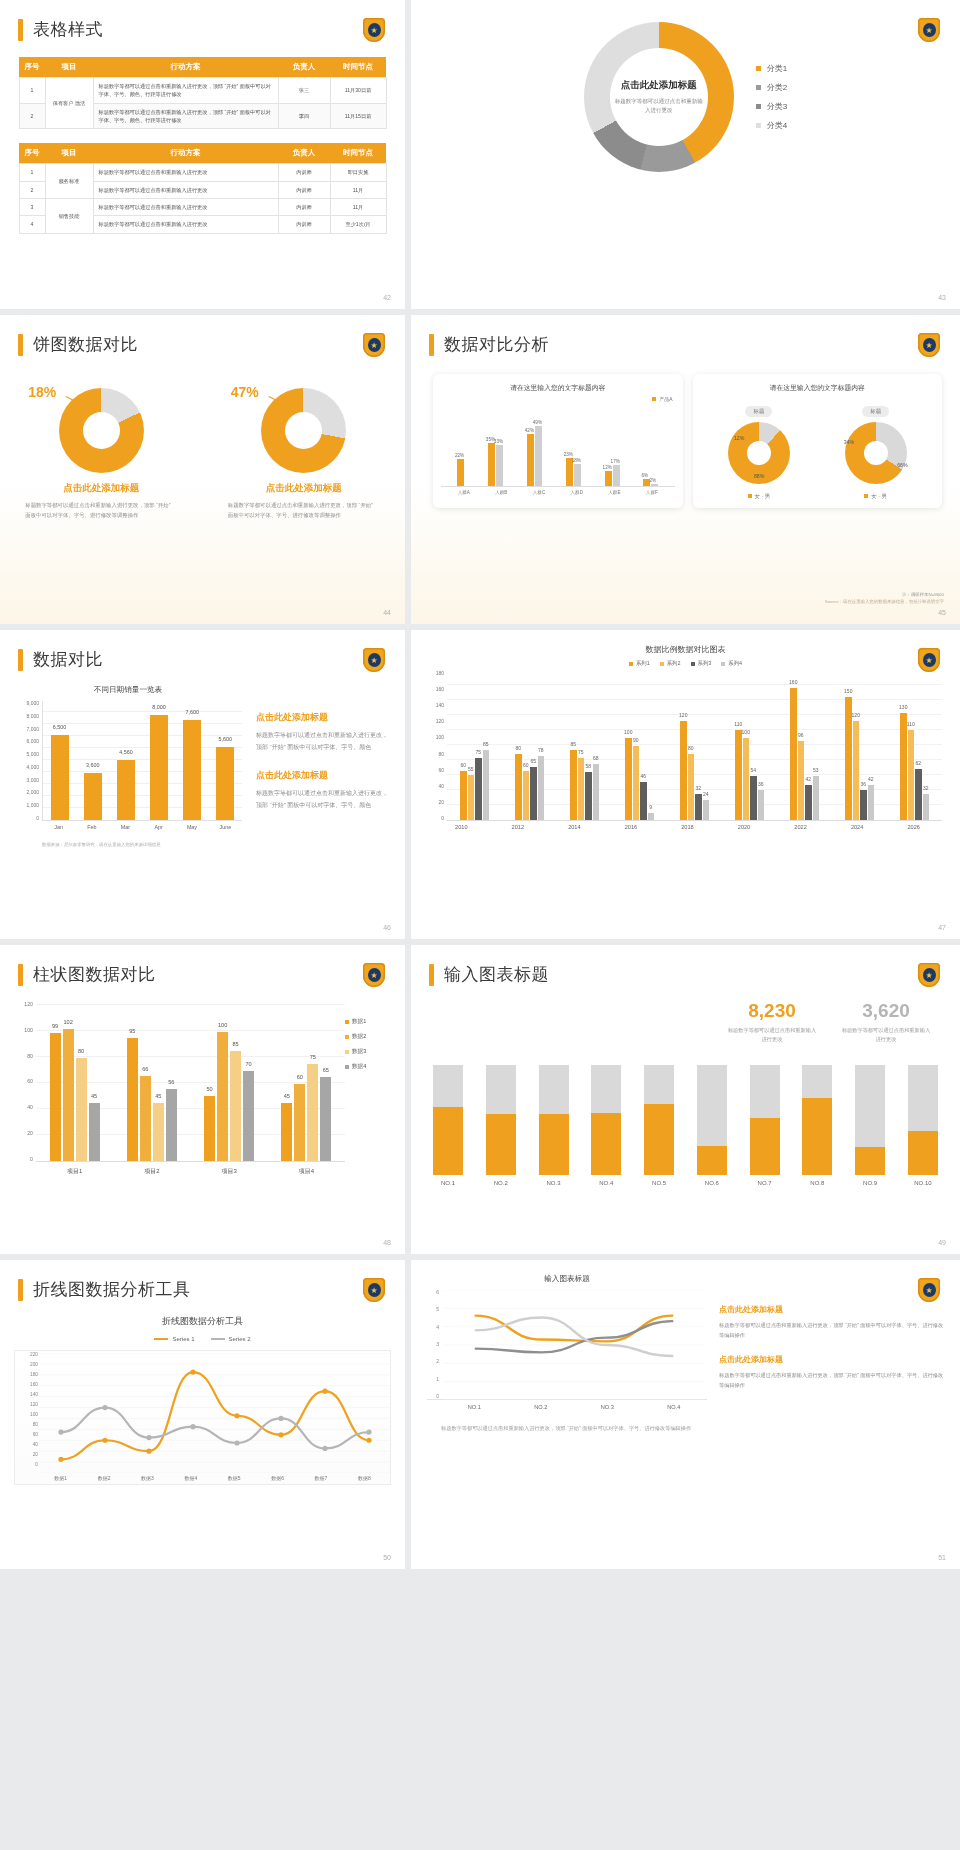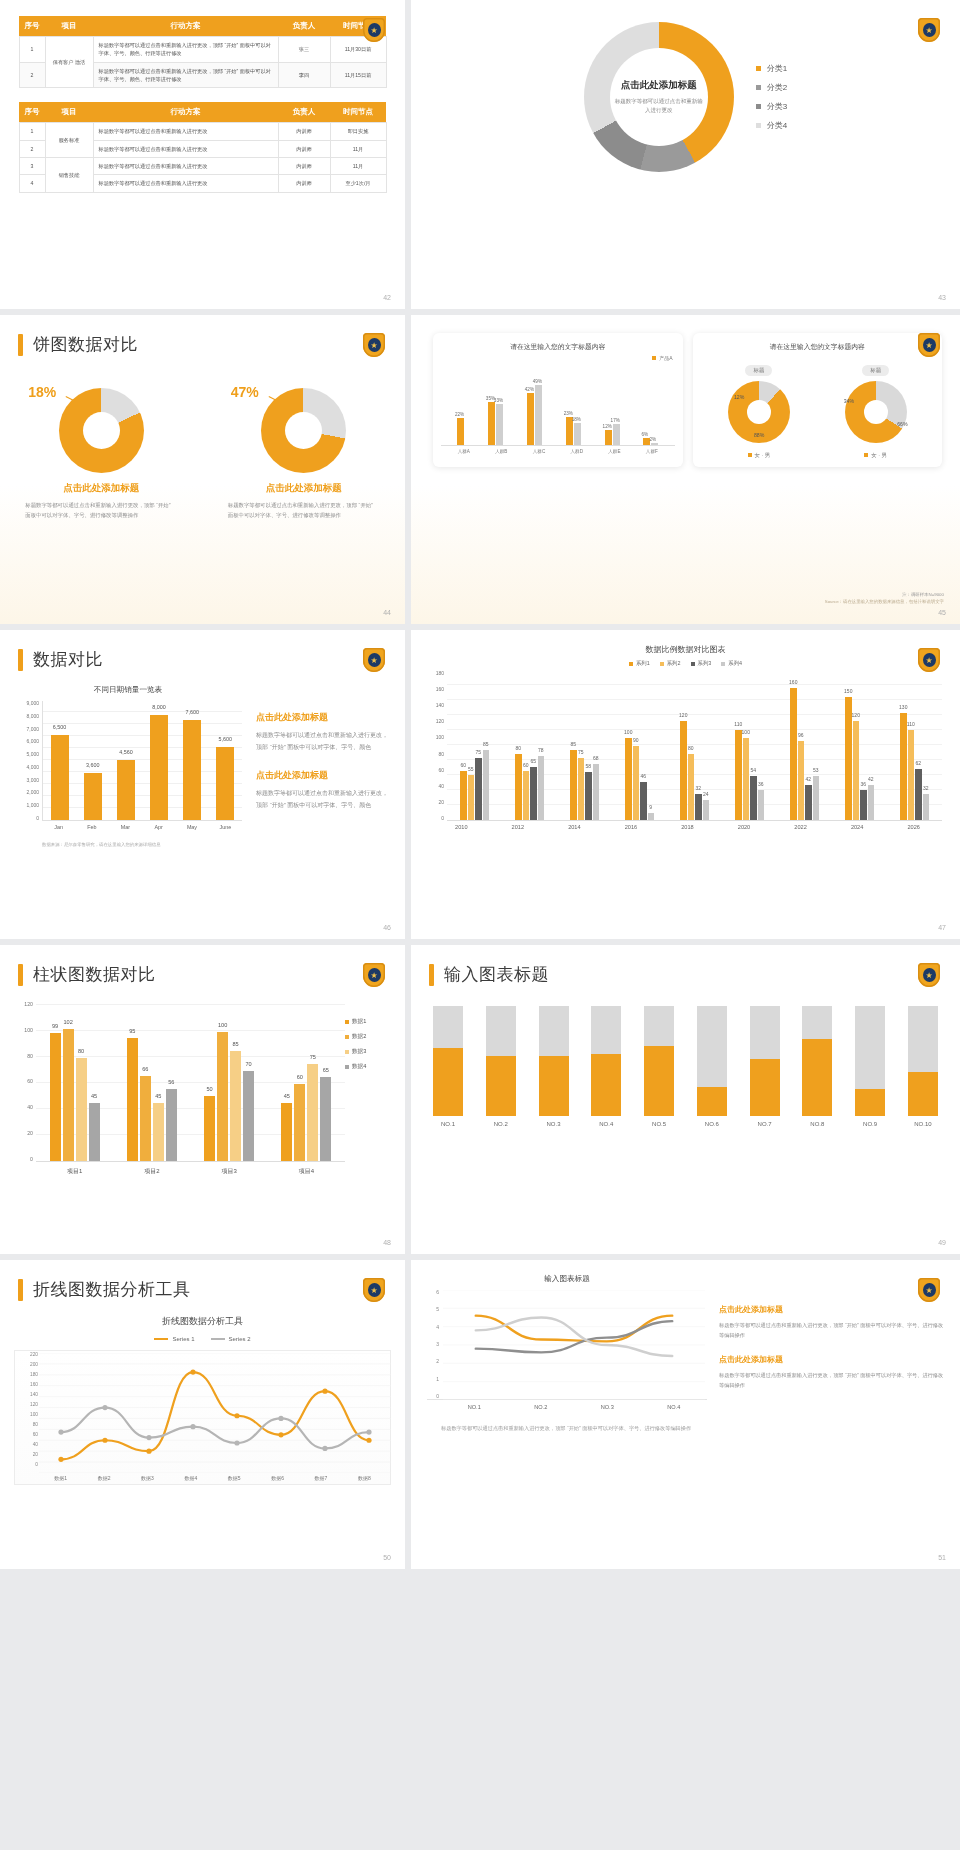--- a/index.html
+++ b/index.html
@@ -172,20 +172,24 @@
   .s51-right{flex:1;padding-left:12px;padding-top:30px;}
   .s51-h{font-size:8px;font-weight:bold;color:#ef9f1b;margin-bottom:5px;}
   .s51-p{font-size:5.2px;color:#8d8d8d;line-height:1.95;margin-bottom:14px;}
 </style>
 </head>
 <body>
 
 <div class="grid">
 
   <div class="slide">
+    <div class="shdr">
+      <span class="bar"></span>
+      <span class="ttl">表格样式</span>
+    </div>
     <div class="logo">
         <div class="shield">
           <div class="inner">★</div>
         </div>
       </div>
 
     <table class="tbl">
       <tbody>
           <tr>
         <th class="c-no">序号</th>
@@ -316,20 +320,24 @@
             <div class="hole"></div>
           </div>
         <div class="s44-h">点击此处添加标题</div>
         <div class="s44-p">标题数字等都可以通过点击和重新输入进行更改，顶部 “开始” 面板中可以对字体、字号、进行修改等调整操作</div>
       </div>
     </div>
     <div class="pgnum">44</div>
   </div>
 
   <div class="slide warm">
+    <div class="shdr">
+      <span class="bar"></span>
+      <span class="ttl">数据对比分析</span>
+    </div>
     <div class="logo">
         <div class="shield">
           <div class="inner">★</div>
         </div>
       </div>
 
     <div class="s45-cards">
       <div class="card" style="position:relative">
         <div class="card-t">请在这里输入您的文字标题内容</div>
         <div class="s45-leg">
@@ -814,20 +822,30 @@
     <div class="shdr">
       <span class="bar"></span>
       <span class="ttl">输入图表标题</span>
     </div>
     <div class="logo">
         <div class="shield">
           <div class="inner">★</div>
         </div>
       </div>
 
+    <div class="s49-top">
+      <div class="s49-stat">
+        <div class="n" style="color:#efa01e">8,230</div>
+        <div class="d">标题数字等都可以通过点击和重新输入进行更改</div>
+      </div>
+      <div class="s49-stat">
+        <div class="n" style="color:#b5b5b5">3,620</div>
+        <div class="d">标题数字等都可以通过点击和重新输入进行更改</div>
+      </div>
+    </div>
 
     <div class="s49-bars" id="s49bars">
         <div class="s49-col">
           <div class="s49-track">
             <div class="s49-fill" style="height:62%"></div>
           </div>
         </div>
         <div class="s49-col">
           <div class="s49-track">
             <div class="s49-fill" style="height:55%"></div>

